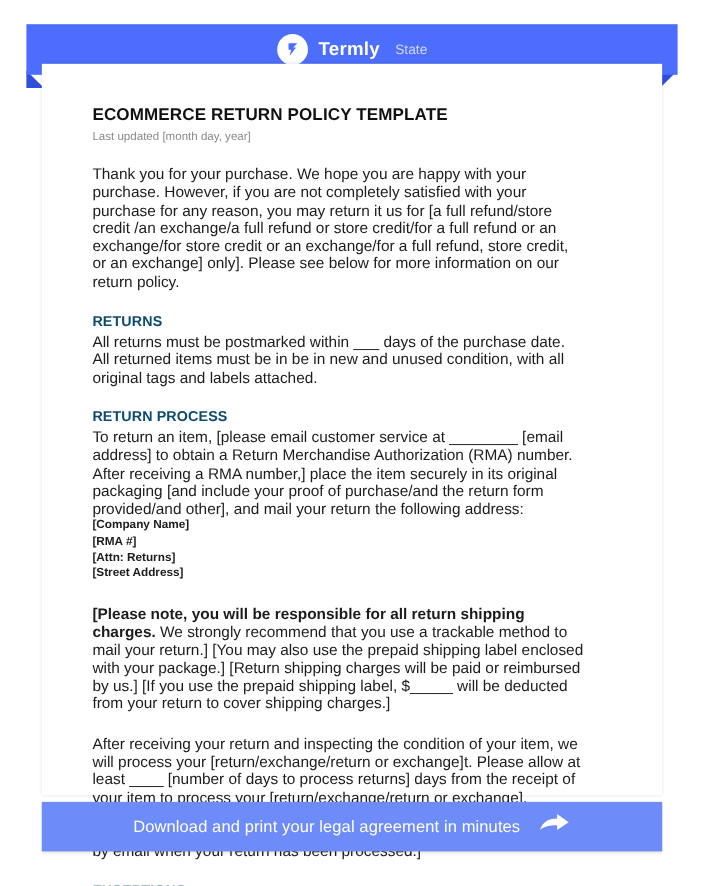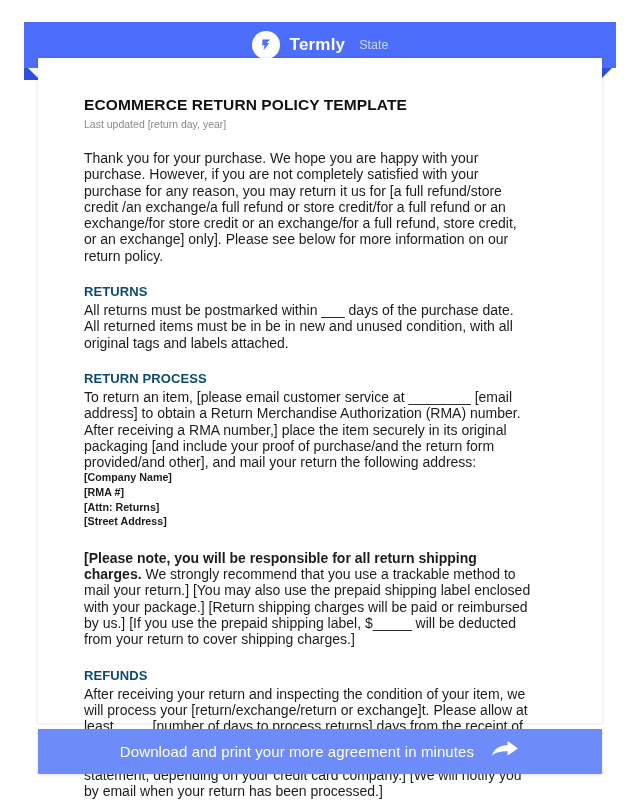--- a/index.html
+++ b/index.html
@@ -182,47 +182,46 @@
         <span class="brand-sample">State</span>
       </div>
     </div>
   </div>
 
   <div class="sheet"></div>
 
   <div class="doc">
 
     <h1 class="doc-title">ECOMMERCE RETURN POLICY TEMPLATE</h1>
-    <div class="doc-updated">Last updated [return day, year]</div>
+    <div class="doc-updated">Last updated [month day, year]</div>
 
     <p class="para">Thank you for your purchase.  We hope you are happy with your purchase. However, if you are not completely satisfied with your purchase for any reason, you may return it us for [a full refund/store credit /an exchange/a full refund or store credit/for a full refund or an exchange/for store credit or an exchange/for a full refund, store credit, or an exchange] only]. Please see below for more information on our return policy.</p>
 
     <h2 class="section">RETURNS</h2>
     <p class="para">All returns must be postmarked within ___ days of the purchase date. All returned items must be in be in new and unused condition, with all original tags and labels attached.</p>
 
     <h2 class="section">RETURN PROCESS</h2>
     <p class="para tight" style="margin-bottom:0;">To return an item, [please email customer service at ________ [email address] to obtain a Return Merchandise Authorization (RMA) number. After receiving a RMA number,] place the item securely in its original packaging [and include your proof of purchase/and the return form provided/and other], and mail your return the following address:</p>
     <div class="addr-block">
       <span class="addr-line">[Company Name]</span>
       <span class="addr-line">[RMA #]</span>
       <span class="addr-line">[Attn: Returns]</span>
       <span class="addr-line">[Street Address]</span>
     </div>
     <p class="para"><span class="b">[Please note, you will be responsible for all return shipping charges.</span><span> We strongly recommend that you use a trackable method to mail your return.] [You may also use the prepaid shipping label enclosed with your package.] [Return shipping charges will be paid or reimbursed by us.] [If you use the prepaid shipping label, $_____ will be deducted from your return to cover shipping charges.]</span></p>
 
-    <h2 class="section">REFUNDS</h2>
     <p class="para">After receiving your return and inspecting the condition of your item, we will process your [return/exchange/return or exchange]t. Please allow at least ____ [number of days to process returns] days from the receipt of your item to process your [return/exchange/return or exchange]. [Refunds may take 1-2 billing cycles to appear on your credit card statement, depending on your credit card company.] [We will notify you by email when your return has been processed.]</p>
 
     <h2 class="section">EXCEPTIONS</h2>
     <p class="para">[The following items cannot be returned [or exchanged]:]</p>
 
   </div>
 
   <div class="cta">
-    <span class="cta-text">Download and print your more agreement in minutes</span>
+    <span class="cta-text">Download and print your legal agreement in minutes</span>
     <span class="cta-arrow">
       <svg width="30" height="22" viewBox="0 0 30 22" aria-hidden="true">
         <path d="M2 16.5 C4.5 8.5, 11 6.2, 17.5 6.2 L17.5 2 L28 9.6 L17.5 16.6 L17.5 12.2 C10.5 12.2, 5.5 13.2, 2 16.5 Z" fill="#ffffff"></path>
       </svg>
     </span>
   </div>
 
 </div>
 
 </body></html>

